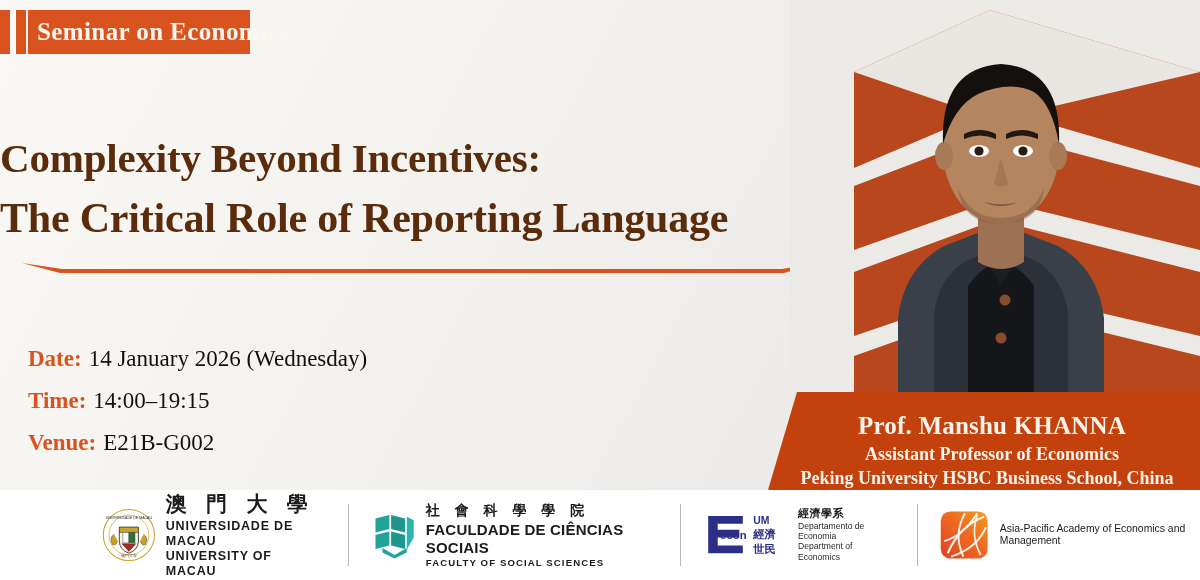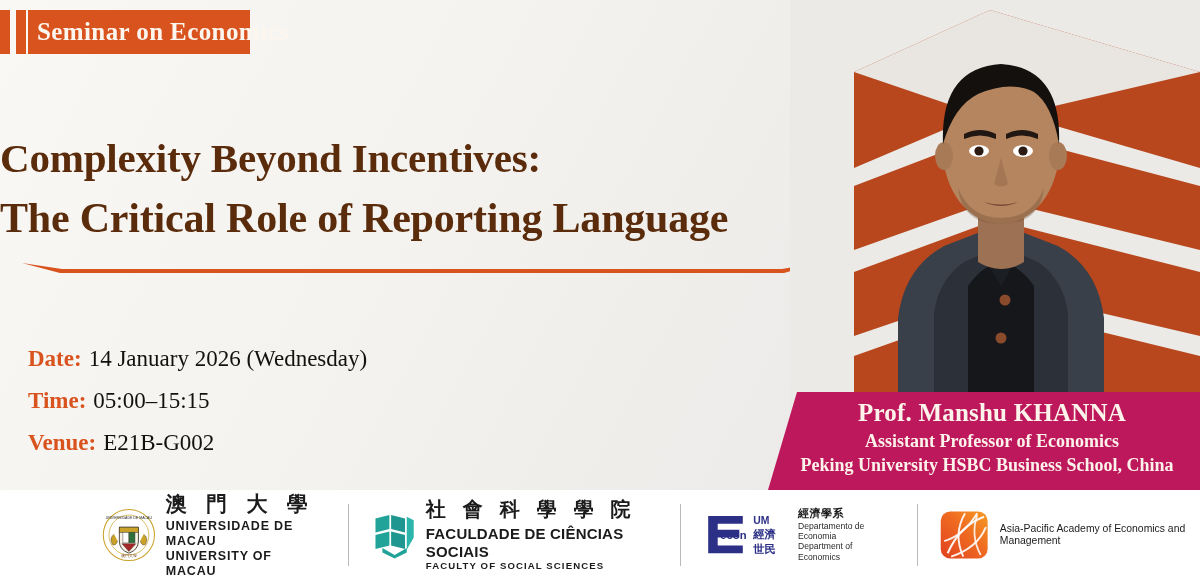--- a/index.html
+++ b/index.html
@@ -123,25 +123,25 @@
     height: 420px;
   }
 
   
   .speaker-banner {
     position: absolute;
     left: 768px;
     top: 392px;
     width: 432px;
     height: 98px;
-    background: #be185d;
+    background: #c2410c;
     clip-path: polygon(29px 0, 100% 0, 100% 100%, 0 100%);
     color: #fdf3ea;
     text-align: center;
-    padding-top: 1px;
+    padding-top: 14px;
     box-sizing: border-box;
   }
   .sp-name {
     font-size: 25px;
     font-weight: bold;
     line-height: 32px;
     letter-spacing: 0.2px;
     margin-top: 4px;
     padding-left: 16px;
   }
@@ -194,21 +194,21 @@
 
   
   .um-cell { padding-left: 86px; gap: 10px; }
   .um-crest { width: 62px; height: 62px; }
   .um-cn { font-size: 21px; letter-spacing: 6px; }
   .um-en1 { font-size: 12.5px; font-weight: bold; letter-spacing: 0.8px; margin-top: 3px; }
   .um-en2 { font-size: 12.5px; font-weight: bold; letter-spacing: 0.8px; }
 
   
   .fss-cell { padding-left: 23px; gap: 9px; }
-  .fss-cn { font-size: 20px; letter-spacing: 5px; }
+  .fss-cn { font-size: 14px; letter-spacing: 5px; }
   .fss-en1 { font-size: 15px; font-weight: bold; letter-spacing: 0.2px; margin-top: 3px; }
   .fss-en2 { font-size: 9.6px; font-weight: bold; letter-spacing: 1.1px; }
 
   
   .econ-cell { padding-left: 22px; gap: 12px; }
   .econ-cn { font-size: 11px; color: #1b1b1b; letter-spacing: 0.5px;}
   .econ-en1 { font-size: 8.6px; color: #2a2a2a; }
   .econ-en2 { font-size: 8.6px; color: #2a2a2a; }
 
   
@@ -239,21 +239,21 @@
     <polygon points="0,2 40,8 760,8 800,1 762,12 38,12" fill="#d9531e"></polygon>
   </svg>
 
   <div class="details">
     <div class="det-row">
       <span class="det-label">Date:</span>
       <span class="det-value">14 January 2026 (Wednesday)</span>
     </div>
     <div class="det-row">
       <span class="det-label">Time:</span>
-      <span class="det-value">05:00–15:15</span>
+      <span class="det-value">14:00–19:15</span>
     </div>
     <div class="det-row">
       <span class="det-label">Venue:</span>
       <span class="det-value">E21B-G002</span>
     </div>
   </div>
 
   <div class="photo-panel">
     <svg width="410" height="490" viewBox="0 0 410 490">
       <rect x="0" y="0" width="410" height="490" fill="#eceae7"></rect>

